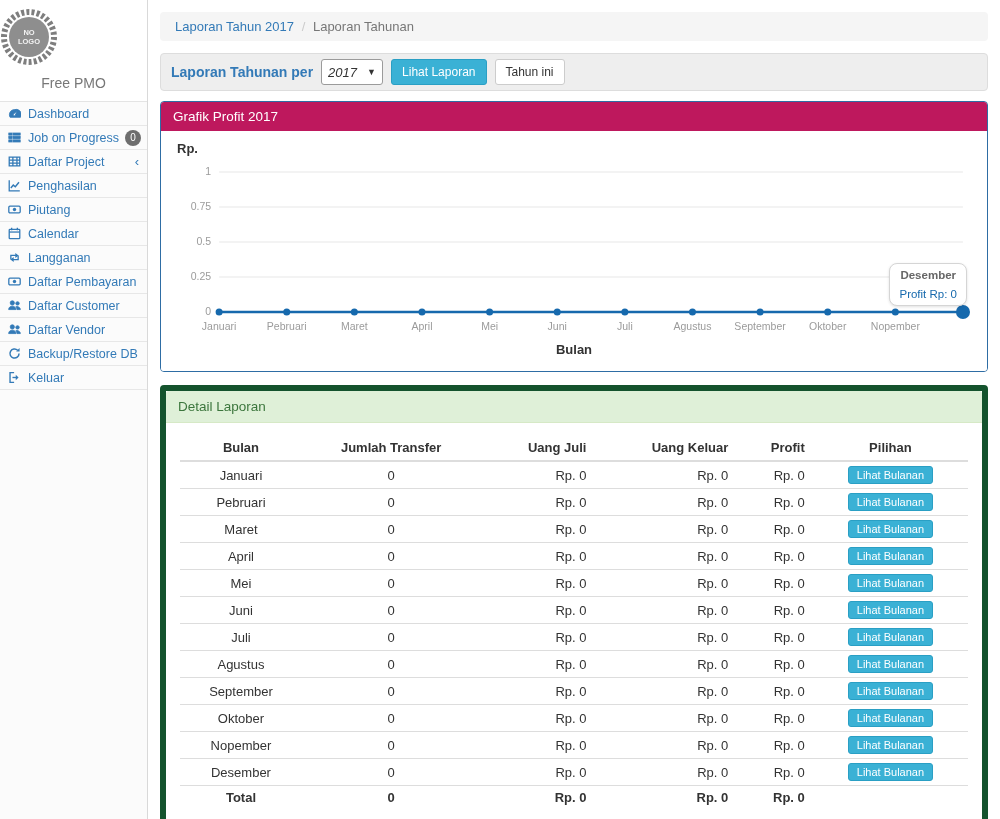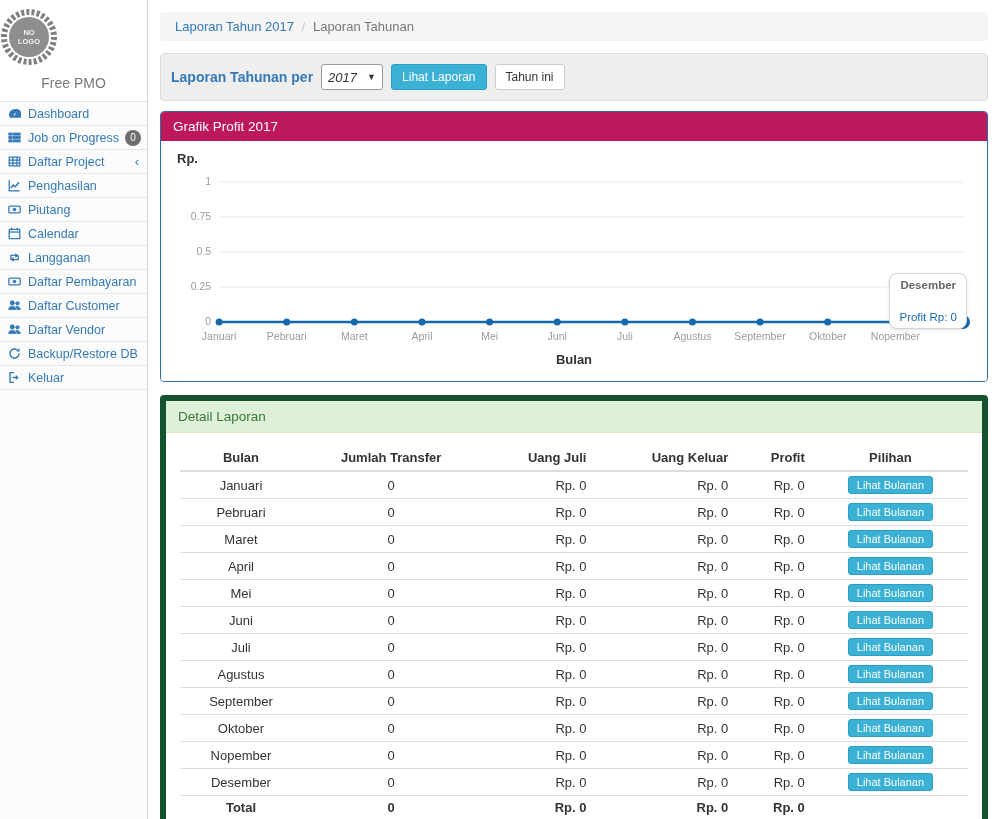--- a/index.html
+++ b/index.html
@@ -46,21 +46,21 @@
   .breadcrumb {
     background:#f5f5f5; border-radius:4px;
     padding:7px 15px; margin-bottom:12px; font-size:13px; color:#777;
   }
   .breadcrumb a { color:#337ab7; text-decoration:none; }
   .breadcrumb .sep { color:#ccc; margin:0 4px; }
 
   .filter-bar {
     background:#eee; border:1px solid #ddd; border-radius:4px;
     padding:6px 10px; margin-bottom:10px;
-    display:flex; align-items:center; gap:8px; height:48px;
+    display:flex; align-items:center; gap:8px; height:38px;
   }
   .filter-label { color:#337ab7; font-weight:bold; font-size:14px; }
   .select {
     background:#fff; border:1px solid #9b9b9b; border-radius:3px;
     height:26px; padding:0 6px; display:inline-flex; align-items:center; gap:10px;
     font-size:13px; color:#333; cursor:pointer; min-width:62px;font-style:italic;
   }
   .select .caret { font-size:9px; color:#333; }
   .btn { border-radius:3px; font-size:12px; padding:5px 10px; cursor:pointer; border:1px solid transparent; }
   .btn-info { background:#3ab1d5; border-color:#2a9fc4; color:#fff; }
@@ -84,21 +84,21 @@
   .y-axis-label { font-weight:bold; font-size:13px; color:#333; margin:2px 0 0 4px; }
   .chart-svg { display:block; width:100%; height:186px; }
   .x-axis-label { text-align:center; font-weight:bold; font-size:13px; color:#333; margin:0 0 8px; }
   .chart-tooltip {
     position:absolute; top:132px; right:20px;
     background:#fff; border:1px solid #d5d5d5; border-radius:8px;
     padding:5px 9px; text-align:center;
     box-shadow:0 1px 3px rgba(0,0,0,.12);
   }
   .chart-tooltip .t-label { font-weight:bold; color:#666; font-size:11.5px; display:block; }
-  .chart-tooltip .t-value { color:#1669ad; font-size:11.5px; display:block; margin-top:20px; }
+  .chart-tooltip .t-value { color:#1669ad; font-size:11.5px; display:block; margin-top:7px; }
 
   
   .detail-body { padding:12px 14px 10px; }
   table.report { width:100%; border-collapse:collapse; font-size:13px; }
   table.report th {
     font-weight:bold; padding:5px 8px; border-bottom:2px solid #ddd; color:#333;
   }
   table.report td { padding:4px 8px; border-bottom:1px solid #ddd; height:24px; }
   .col-center { text-align:center; }
   .col-right { text-align:right; }

